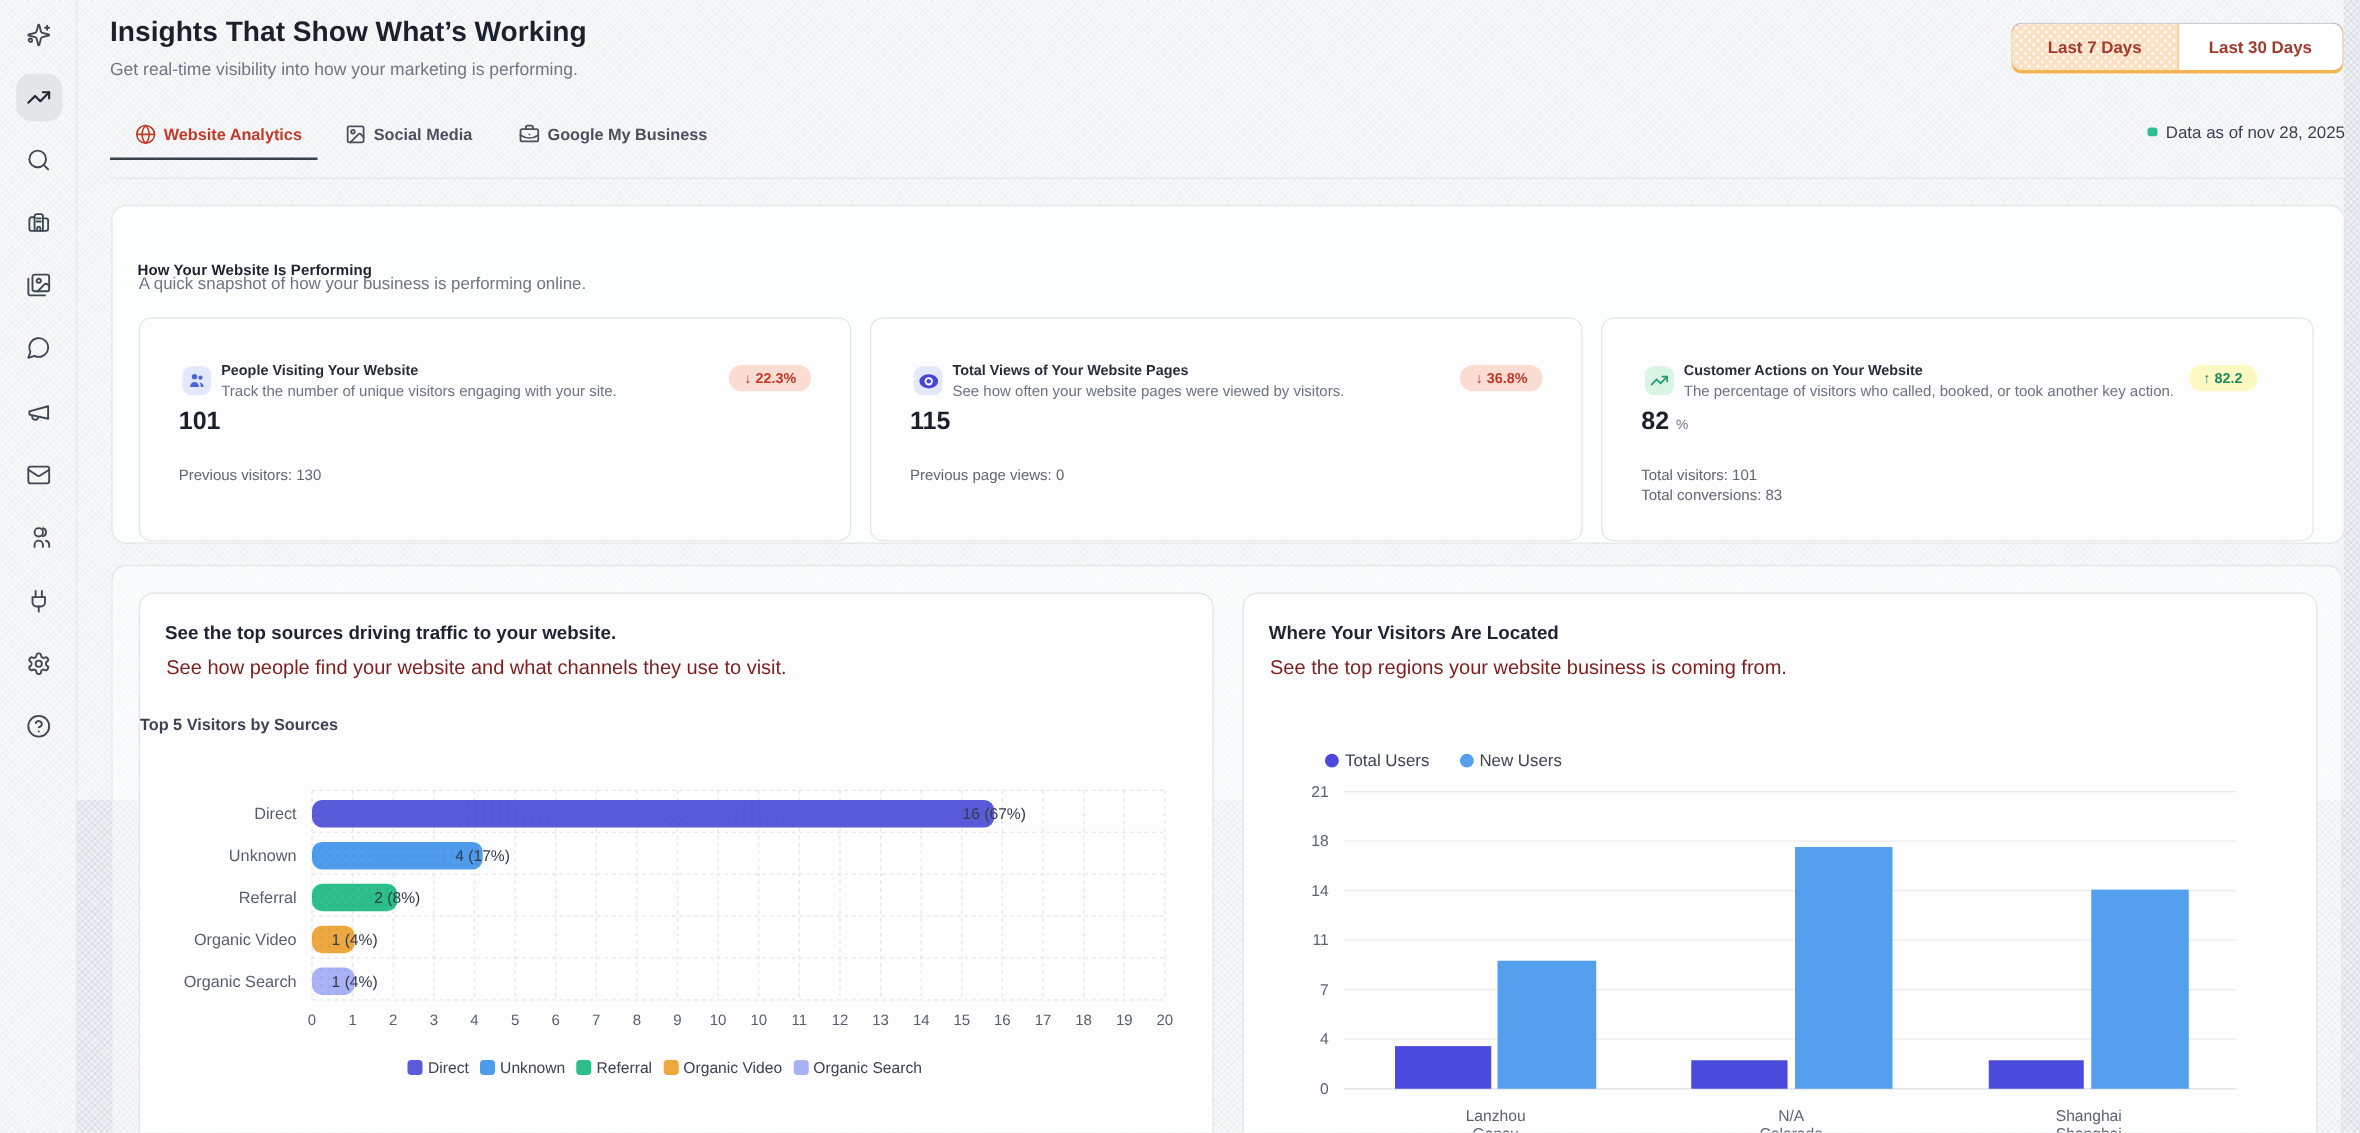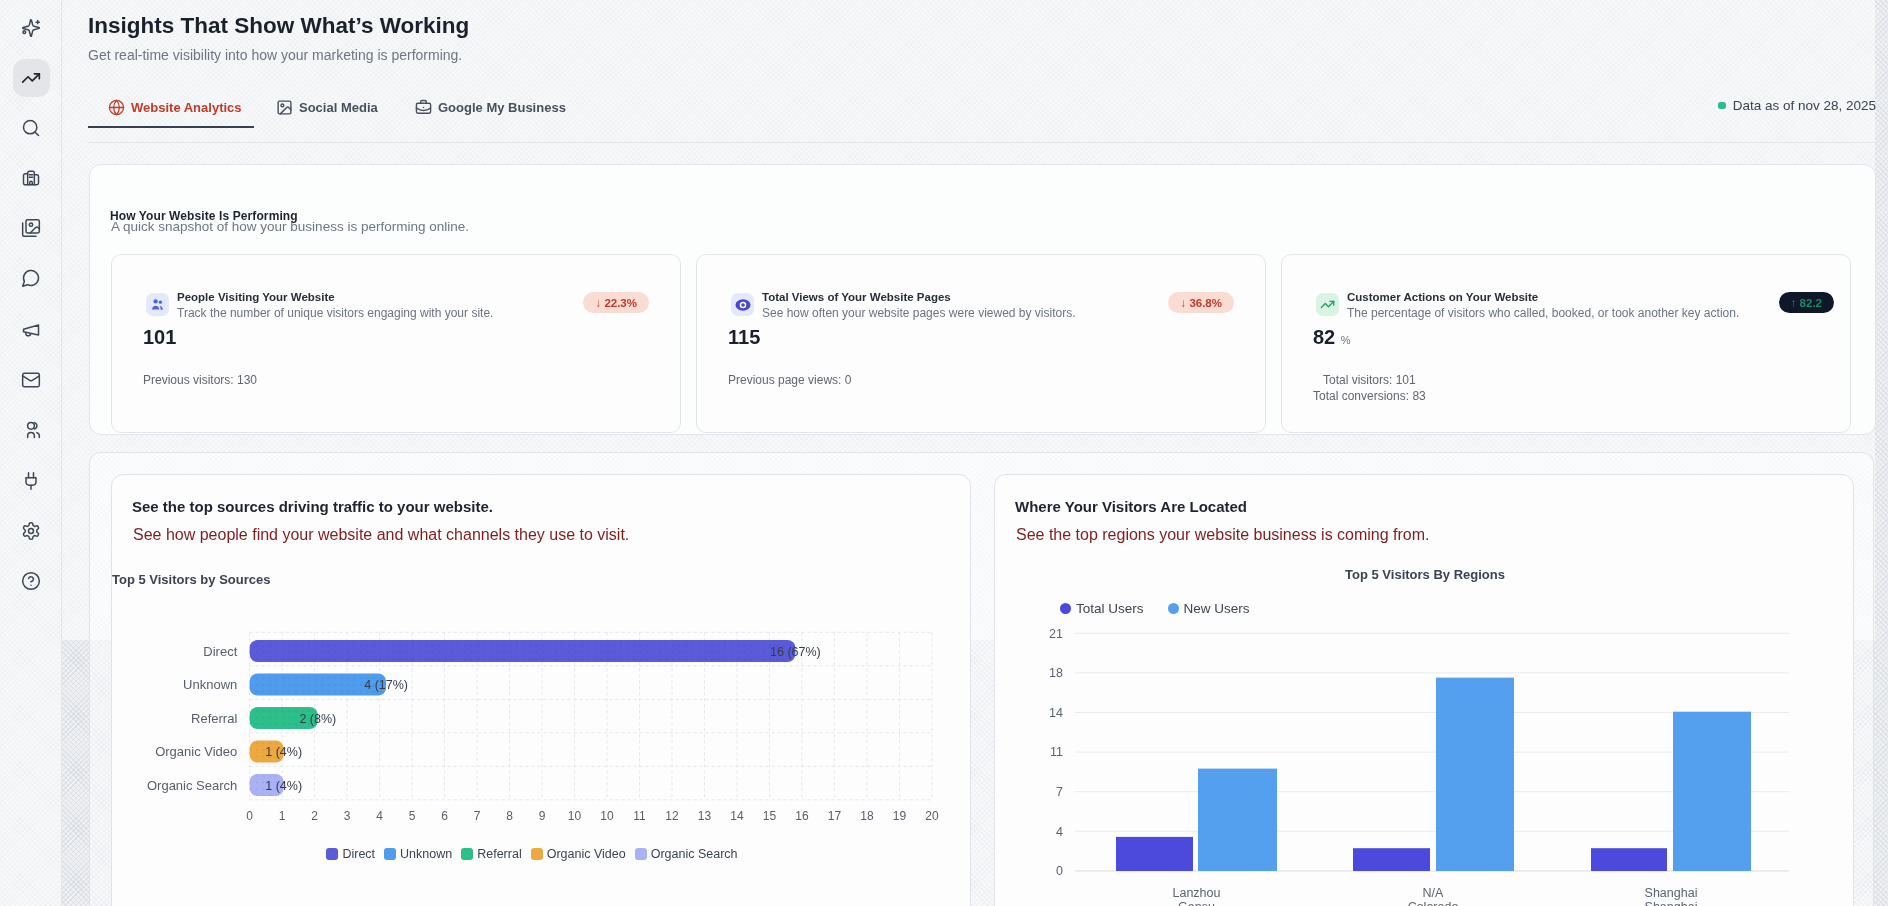--- a/index.html
+++ b/index.html
@@ -46,21 +46,21 @@
 .maincard {
   position:absolute; left:27px; top:164px; width:1787px; height:271px;
   background:#fcfdfd; border:1px solid #e2e5e9; border-radius:12px;
 }
 .mc-h { position:absolute; left:20px; top:44px; font-size:12px; font-weight:700; color:#1d232f; letter-spacing:0.1px; }
 .mc-s { position:absolute; left:21px; top:54px; font-size:13.5px; color:#6e7682; }
 .metric {
   position:absolute; top:89px; width:570px; height:179px;
   background:#fdfdfe; border:1px solid #e2e5e9; border-radius:10px;
 }
-.m1 { left:21px; } .m2 { left:606px; } .m3 { left:1191px;text-align:center; }
+.m1 { left:21px; } .m2 { left:606px; } .m3 { left:1191px; }
 .mtile { position:absolute; left:34px; top:38px; width:23px; height:23px; border-radius:7px; display:flex; align-items:center; justify-content:center; }
 .mtitle { position:absolute; left:65px; top:36px; font-size:11.5px; font-weight:700; color:#272e3a; }
 .mdesc { position:absolute; left:65px; top:51px; font-size:12px; color:#6b7380; }
 .mbadge { position:absolute; top:37px; height:21px; border-radius:11px; font-size:11.5px; font-weight:700; display:flex; align-items:center; padding:0 12px; }
 .mnum { position:absolute; left:31px; top:71px; font-size:20px; font-weight:700; color:#1a202c; }
 .mnum .pct { font-size:11px; font-weight:400; color:#6b7380; }
 .mfoot { position:absolute; left:31px; top:117px; font-size:12px; color:#5f6672; line-height:16px; }
 
 .chartswrap {
   position:absolute; left:27px; top:452px; width:1785px; height:471px;
@@ -138,20 +138,24 @@
     </svg>
   <svg class="sic" style="top:571px" width="20" height="20" viewBox="0 0 24 24" fill="none" stroke="#3f4754" stroke-width="1.8" stroke-linecap="round" stroke-linejoin="round">
       <circle cx="12" cy="12" r="10"></circle>
       <path d="M9.09 9a3 3 0 0 1 5.83 1c0 2-3 3-3 3"></path>
       <path d="M12 17h.01"></path>
     </svg>
 </div>
 <div class="main">
   <div class="h1">Insights That Show What’s Working</div>
   <div class="sub1">Get real-time visibility into how your marketing is performing.</div>
+  <div class="toggle">
+      <div class="tbtn on">Last 7 Days</div>
+      <div class="tbtn">Last 30 Days</div>
+    </div>
   <div class="tabs">
     <div class="tab on" style="left:46px;"><svg width="17" height="17" viewBox="0 0 24 24" fill="none" stroke="#c23a28" stroke-width="1.8" stroke-linecap="round" stroke-linejoin="round">
           <circle cx="12" cy="12" r="10"></circle>
           <path d="M12 2a14.5 14.5 0 0 0 0 20 14.5 14.5 0 0 0 0-20"></path>
           <path d="M2 12h20"></path>
         </svg>Website Analytics</div>
     <div class="tab" style="left:214px;"><svg width="17" height="17" viewBox="0 0 24 24" fill="none" stroke="#49505c" stroke-width="2" stroke-linecap="round" stroke-linejoin="round">
           <rect width="18" height="18" x="3" y="3" rx="2" ry="2"></rect>
           <circle cx="9" cy="9" r="2"></circle>
           <path d="m21 15-3.086-3.086a2 2 0 0 0-2.828 0L6 21"></path>
@@ -200,21 +204,21 @@
     </div>
     <div class="metric m3">
       <div class="mtile" style="background:#d9f3e5;">
           <svg width="15" height="15" viewBox="0 0 24 24" fill="none" stroke="#1e9e6a" stroke-width="2.2" stroke-linecap="round" stroke-linejoin="round">
             <polyline points="22 7 13.5 15.5 8.5 10.5 2 17"></polyline>
             <polyline points="16 7 22 7 22 13"></polyline>
           </svg>
         </div>
       <div class="mtitle">Customer Actions on Your Website</div>
       <div class="mdesc">The percentage of visitors who called, booked, or took another key action.</div>
-      <div class="mbadge" style="right:16px;background:#0f172a;color:#1c8a5f;">↑ 82.2</div>
+      <div class="mbadge" style="right:44px;background:#fef9c3;color:#1c8a5f;">↑ 82.2</div>
       <div class="mnum">82 <span class="pct">%</span></div>
       <div class="mfoot">Total visitors: 101<br>Total conversions: 83</div>
     </div>
   </div>
   <div class="chartswrap">
     <div class="chartcard cc-left">
       <div class="cc-h">See the top sources driving traffic to your website.</div>
       <div class="cc-s">See how people find your website and what channels they use to visit.</div>
       <div class="cc-t" style="position:absolute;left:0;top:97px;width:860px;font-size:13px;font-weight:700;color:#3b4252;">Top 5 Visitors by Sources</div>
       <svg width="860" height="400" viewBox="0 0 860 400" style="position:absolute;left:0;top:0;" font-family="Liberation Sans, sans-serif">
@@ -310,21 +314,20 @@
           <span style="display:flex;align-items:center;gap:4px;"><span style="width:12px;height:12px;border-radius:3px;background:#5a5bd8;display:inline-block;"></span>Direct</span>
           <span style="display:flex;align-items:center;gap:4px;"><span style="width:12px;height:12px;border-radius:3px;background:#4f9cec;display:inline-block;"></span>Unknown</span>
           <span style="display:flex;align-items:center;gap:4px;"><span style="width:12px;height:12px;border-radius:3px;background:#2dbf8a;display:inline-block;"></span>Referral</span>
           <span style="display:flex;align-items:center;gap:4px;"><span style="width:12px;height:12px;border-radius:3px;background:#eda93f;display:inline-block;"></span>Organic Video</span>
           <span style="display:flex;align-items:center;gap:4px;"><span style="width:12px;height:12px;border-radius:3px;background:#a9b2f5;display:inline-block;"></span>Organic Search</span>
         </div>
     </div>
     <div class="chartcard cc-right">
       <div class="cc-h">Where Your Visitors Are Located</div>
       <div class="cc-s">See the top regions your website business is coming from.</div>
-      <div class="cc-t" style="position:absolute;left:0;top:92px;width:860px;text-align:center;font-size:13px;font-weight:700;color:#3b4252;">Top 5 Visitors By Regions</div>
       <div style="position:absolute;left:65px;top:126px;display:flex;gap:24px;font-size:13.5px;color:#3d4452;align-items:flex-start;">
         <span style="display:flex;align-items:center;gap:5px;"><span style="width:11px;height:11px;border-radius:50%;background:#4c49dd;display:inline-block;"></span>Total Users</span>
         <span style="display:flex;align-items:center;gap:5px;"><span style="width:11px;height:11px;border-radius:50%;background:#549fee;display:inline-block;"></span>New Users</span>
       </div>
       <svg width="860" height="450" viewBox="0 0 860 450" style="position:absolute;left:0;top:0;" font-family="Liberation Sans, sans-serif">
         <g>
             <line x1="80" y1="158.3" x2="794" y2="158.3" stroke="#e9ebee"></line>
             <line x1="80" y1="197.9" x2="794" y2="197.9" stroke="#e9ebee"></line>
             <line x1="80" y1="237.5" x2="794" y2="237.5" stroke="#e9ebee"></line>
             <line x1="80" y1="277.1" x2="794" y2="277.1" stroke="#e9ebee"></line>

